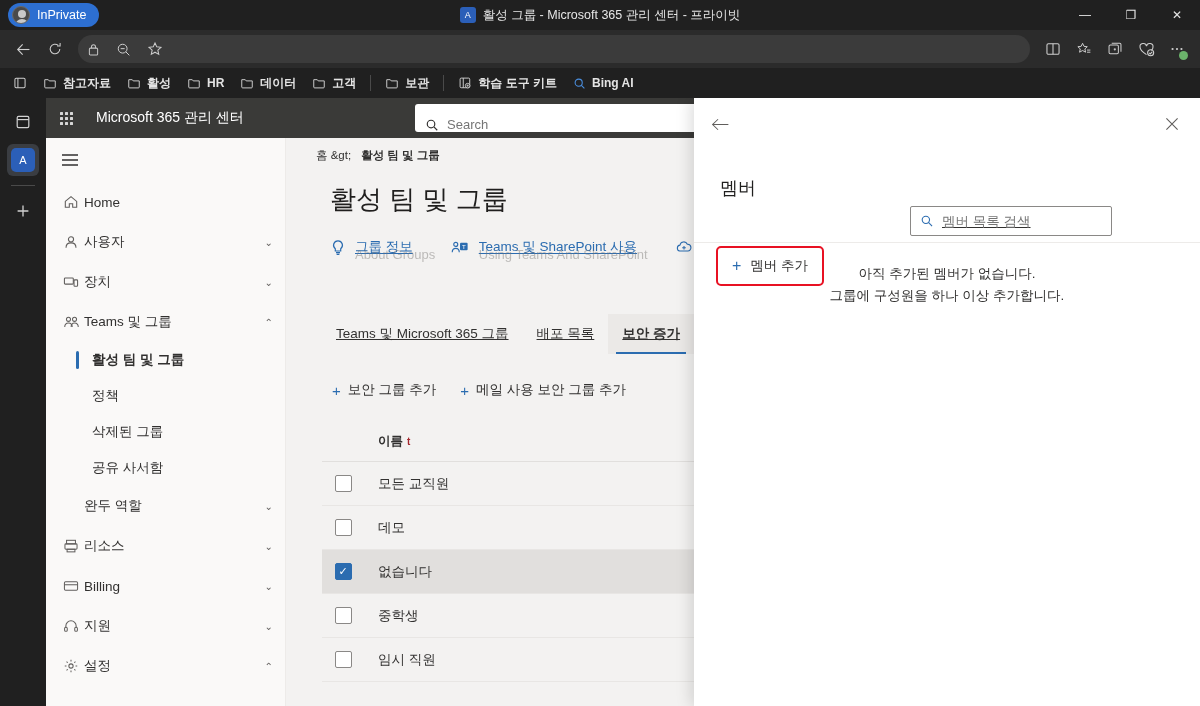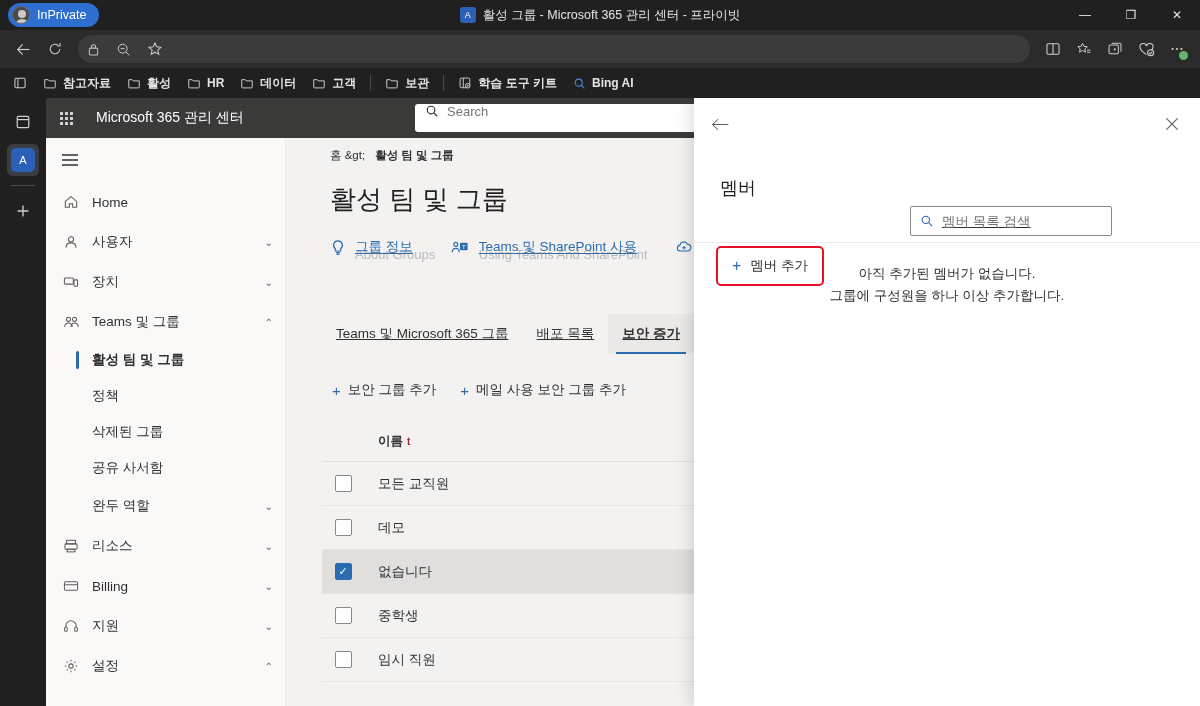--- a/index.html
+++ b/index.html
@@ -132,21 +132,21 @@
   .waffle-grid {
     display: grid; grid-template-columns: repeat(3, 3px);
     grid-template-rows: repeat(3, 3px); gap: 2px;
   }
   .waffle-grid i { background: #d6d6d6; border-radius: 0.5px; }
   .suite-title {
     color: #fff; font-size: 14px; margin-left: 10px; white-space: nowrap; text-align: right;
   }
   .suite-search {
     position: absolute; left: 369px; top: 6px; width: 396px; height: 28px;
-    background: #fff; border-radius: 3px; display: flex; align-items: flex-start;
+    background: #fff; border-radius: 3px; display: flex; align-items: flex-end;
     padding: 0 10px; gap: 8px;
   }
   .suite-search input {
     border: 0; outline: 0; font-size: 13px; color: #323130;
     font-family: "Liberation Sans", sans-serif; flex: 1 1 auto;
     background: transparent;
   }
   .suite-right {
     position: absolute; right: 8px; top: 0; height: 40px;
     display: flex; align-items: center; gap: 2px;
@@ -166,21 +166,21 @@
     position: absolute; left: 0; top: 40px; width: 240px; height: 568px;
     background: #faf9f8; border-right: 1px solid #edebe9;
     overflow: hidden;
   }
   .hamburger {
     width: 48px; height: 44px; display: flex; align-items: center;
     justify-content: center; color: #323130;
   }
   .nav-item {
     display: flex; align-items: center; height: 40px; padding: 0 12px 0 16px;
-    color: #323130; font-size: 13.5px; gap: 12px; position: relative;
+    color: #323130; font-size: 13.5px; gap: 4px; position: relative;
   }
   .nav-item .nic {
     width: 18px; display: flex; align-items: center; justify-content: center;
     color: #605e5c; flex: 0 0 18px;
   }
   .nav-item .nlabel { flex: 1 1 auto; white-space: nowrap; }
   .nav-item .chev { color: #605e5c; font-size: 10px; }
   .nav-sub {
     display: flex; align-items: center; height: 36px; padding-left: 46px;
     font-size: 13.5px; color: #323130; position: relative;
@@ -190,21 +190,21 @@
     content: ""; position: absolute; left: 30px; top: 9px;
     width: 3px; height: 18px; background: #2b6cb0; border-radius: 2px;
   }
 
   
   .content {
     position: absolute; left: 240px; top: 40px; width: 914px; height: 568px;
     background: #f3f2f1; overflow: hidden;
   }
   .breadcrumb {
-    position: absolute; left: 44px; top: 10px; font-size: 11.5px;
+    position: absolute; left: 30px; top: 10px; font-size: 11.5px;
     color: #323130; display: flex; gap: 10px; align-items: baseline;
   }
   .breadcrumb .crumb { white-space: nowrap; }
   .breadcrumb .crumb.cur { font-weight: 600; }
   .page-title {
     position: absolute; left: 44px; top: 44px; font-size: 26px;
     color: #201f1e; font-weight: 400; white-space: nowrap;
   }
   .hintrow {
     position: absolute; left: 44px; top: 100px; display: flex;

